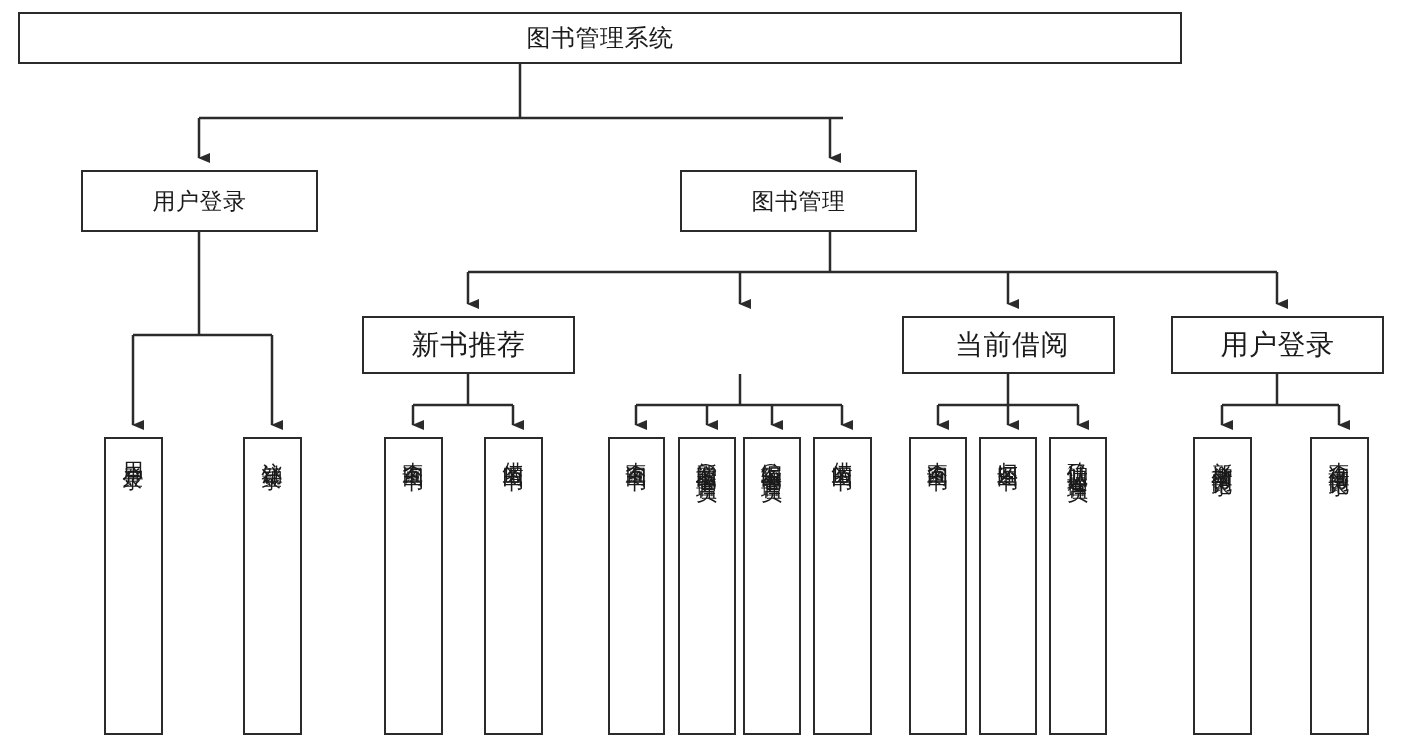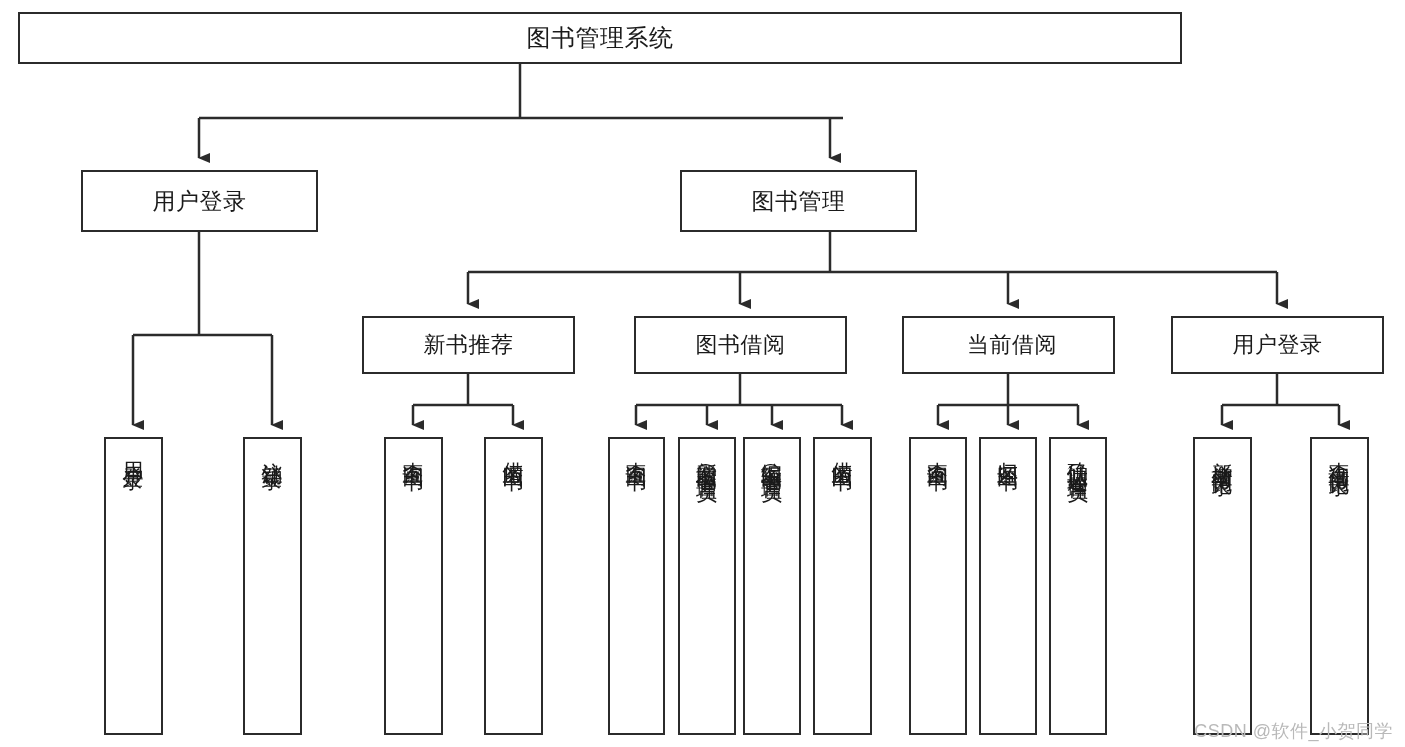--- a/index.html
+++ b/index.html
@@ -37,21 +37,21 @@
   }
   .node.vert .label{
     writing-mode:vertical-rl;
     text-orientation:upright;
     line-height:1.0;
     letter-spacing:3px;
     white-space:nowrap;
   }
   .node-root .label{font-size:24px;}
   .node-l1 .label{font-size:23px;}
-  .node-l2 .label{font-size:22px;}
+  .node-l2 .label{font-size:28px;}
   .node.vert .label{font-size:21px;}
 
   .watermark{
     position:absolute;
     right:12px;
     bottom:4px;
     font-size:18px;
     color:#b9b9b9;
     white-space:nowrap;
     letter-spacing:0.5px;
@@ -119,23 +119,20 @@
   <div class="node horiz node-l1" style="left:81px;top:170px;width:237px;height:62px;">
     <span class="label">用户登录</span>
   </div>
   <div class="node horiz node-l1" style="left:680px;top:170px;width:237px;height:62px;">
     <span class="label">图书管理</span>
   </div>
 
   <div class="node horiz node-l2" style="left:362px;top:316px;width:213px;height:58px;">
     <span class="label">新书推荐</span>
   </div>
-  <div class="node horiz node-l2" style="left:634px;top:316px;width:213px;height:58px;">
-    <span class="label">图书借阅</span>
-  </div>
   <div class="node horiz node-l2" style="left:902px;top:316px;width:213px;height:58px;padding-left:7px;">
     <span class="label">当前借阅</span>
   </div>
   <div class="node horiz node-l2" style="left:1171px;top:316px;width:213px;height:58px;">
     <span class="label">用户登录</span>
   </div>
 
   <div class="node vert" style="left:104px;top:437px;width:59px;height:298px;">
     <span class="label">用户登录</span>
   </div>
@@ -173,15 +170,14 @@
     <span class="label">确认归还（管理员）</span>
   </div>
 
   <div class="node vert" style="left:1193px;top:437px;width:59px;height:298px;">
     <span class="label">新增借阅记录</span>
   </div>
   <div class="node vert" style="left:1310px;top:437px;width:59px;height:298px;">
     <span class="label">查询借阅记录</span>
   </div>
 
-  <div class="watermark">CSDN @软件_小贺同学</div>
 
 </div>
 
 </body></html>

